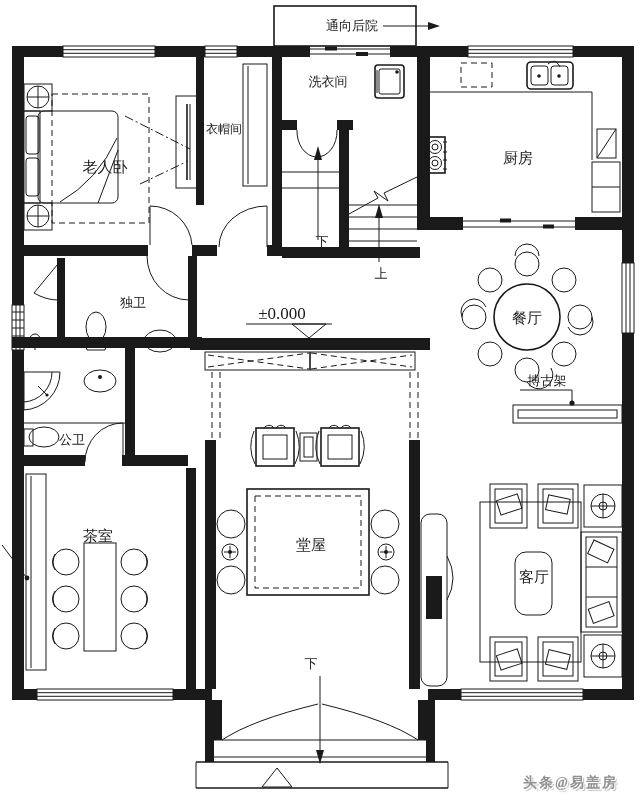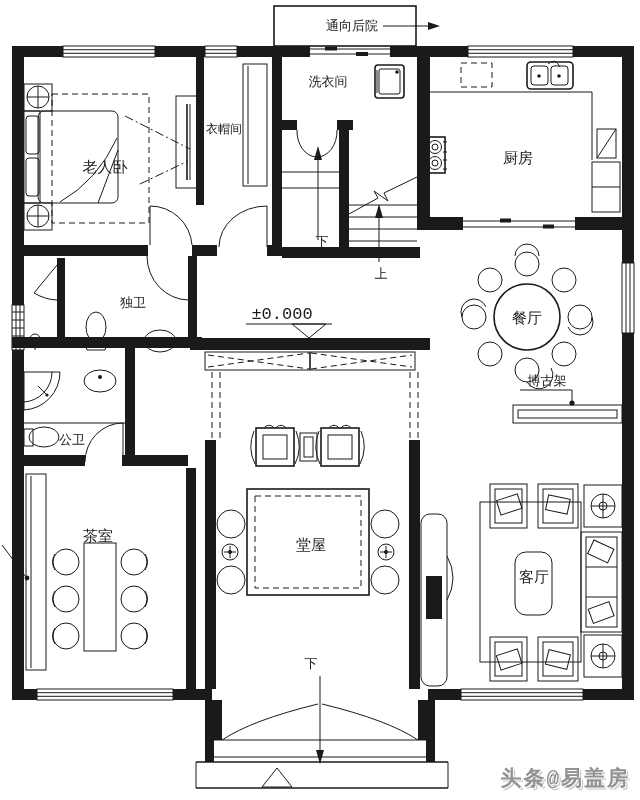--- a/index.html
+++ b/index.html
@@ -1,29 +1,29 @@
 <!DOCTYPE html>
 <html><head>
 <meta charset="utf-8">
 <style>
   html,body{margin:0;padding:0;background:#fff;}
   .page{position:relative;width:640px;height:800px;background:#fff;overflow:hidden;
-        font-family:Liberation Mono, monospace;}
+        font-family:Liberation Serif, serif;}
   svg{position:absolute;left:0;top:0;}
   .wall{fill:#1a1a1a;stroke:none;}
   .thin{fill:none;stroke:#1a1a1a;stroke-width:1;}
   .med{fill:none;stroke:#1a1a1a;stroke-width:1.6;}
   .dash{fill:none;stroke:#1a1a1a;stroke-width:1;stroke-dasharray:6 4;}
   .dashdot{fill:none;stroke:#1a1a1a;stroke-width:1;stroke-dasharray:9 3 2 3;}
   .lbl{fill:#1a1a1a;font-size:15px;text-anchor:middle;}
   .lbl-s{fill:#1a1a1a;font-size:13px;text-anchor:middle;}
   .lbl-xs{fill:#1a1a1a;font-size:12px;text-anchor:middle;}
   .lbl-elev{fill:#1a1a1a;font-size:17px;text-anchor:middle;}
   .blk{fill:#1a1a1a;}
-  .watermark{position:absolute;right:10px;bottom:8px;font-size:21px;font-weight:bold;
+  .watermark{position:absolute;right:22px;bottom:8px;font-size:14px;font-weight:bold;
              color:#929292;letter-spacing:2px;
              text-shadow:1px 1px 0 #ffffff,2px 2px 1px #bdbdbd;}
 </style>
 </head>
 <body>
 
 <div class="page">
 <svg width="640" height="800" viewBox="0 0 640 800">
 
   <g>

